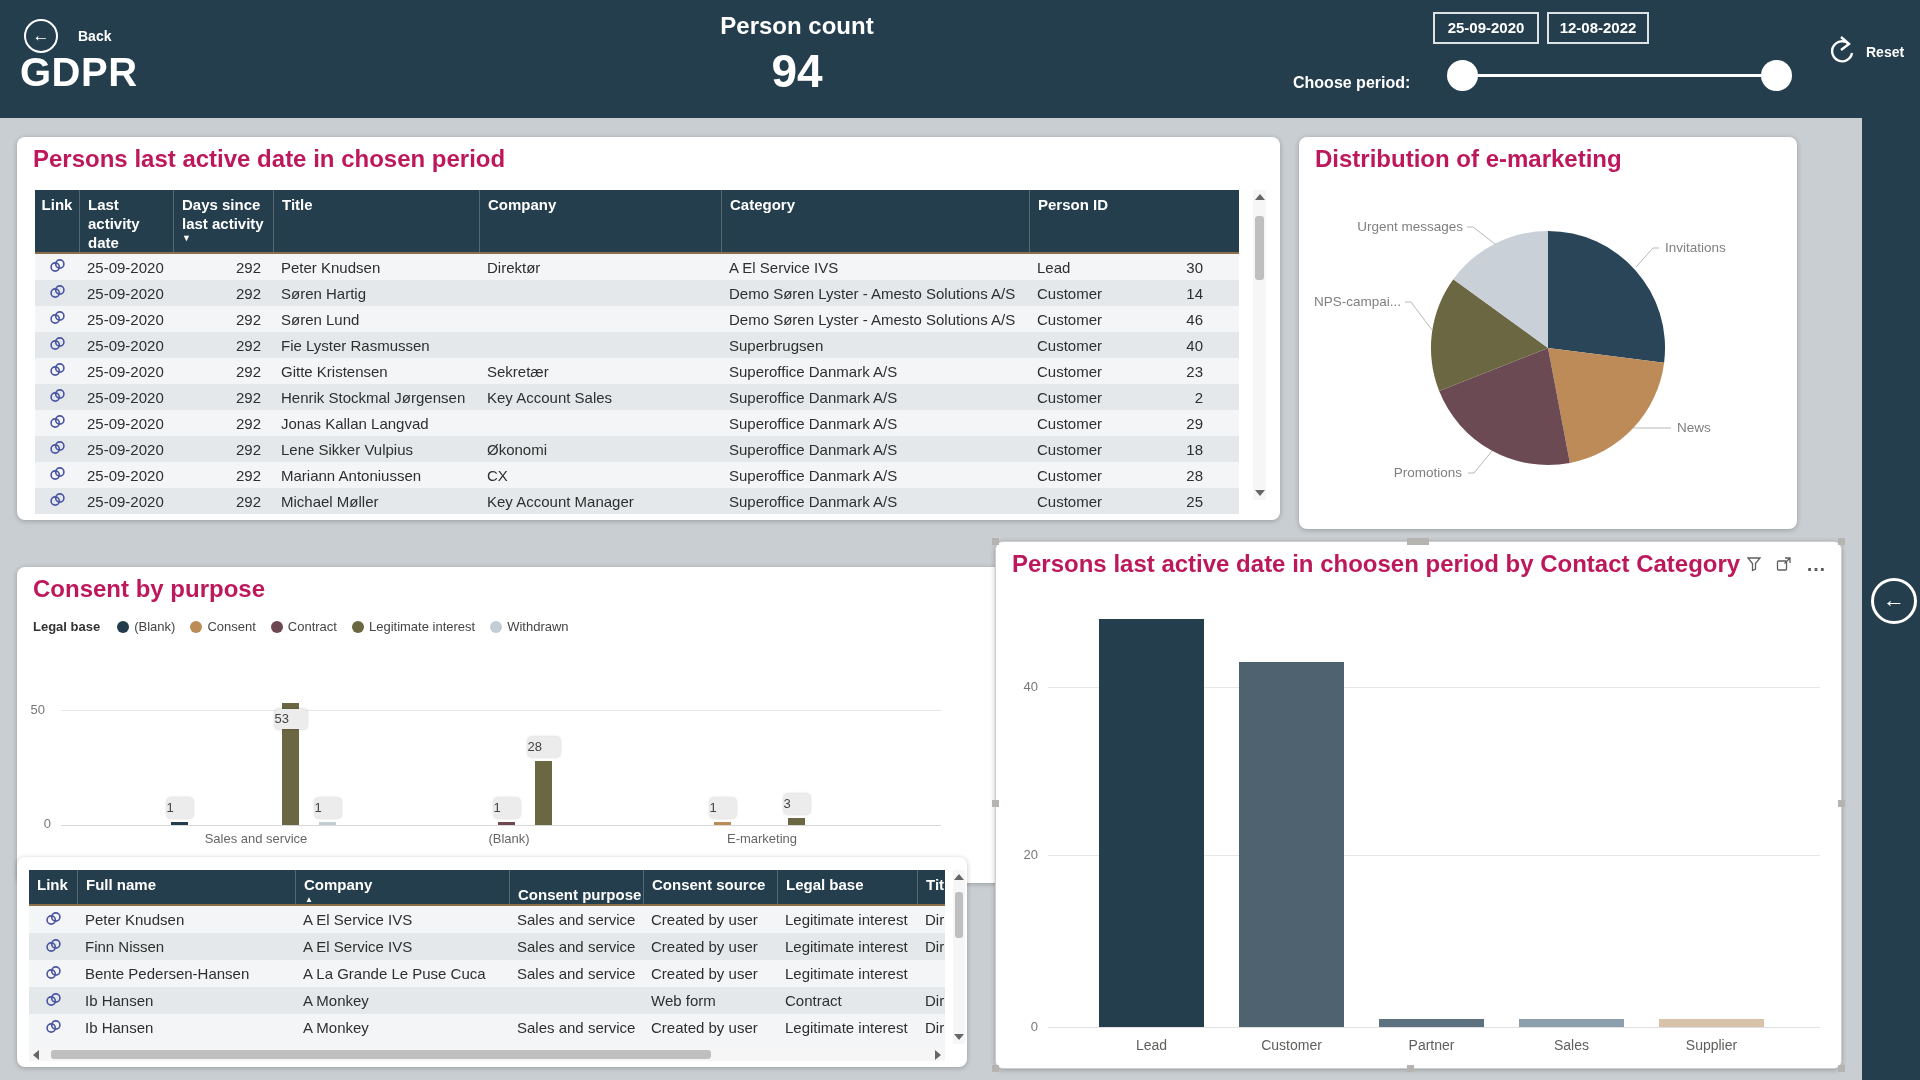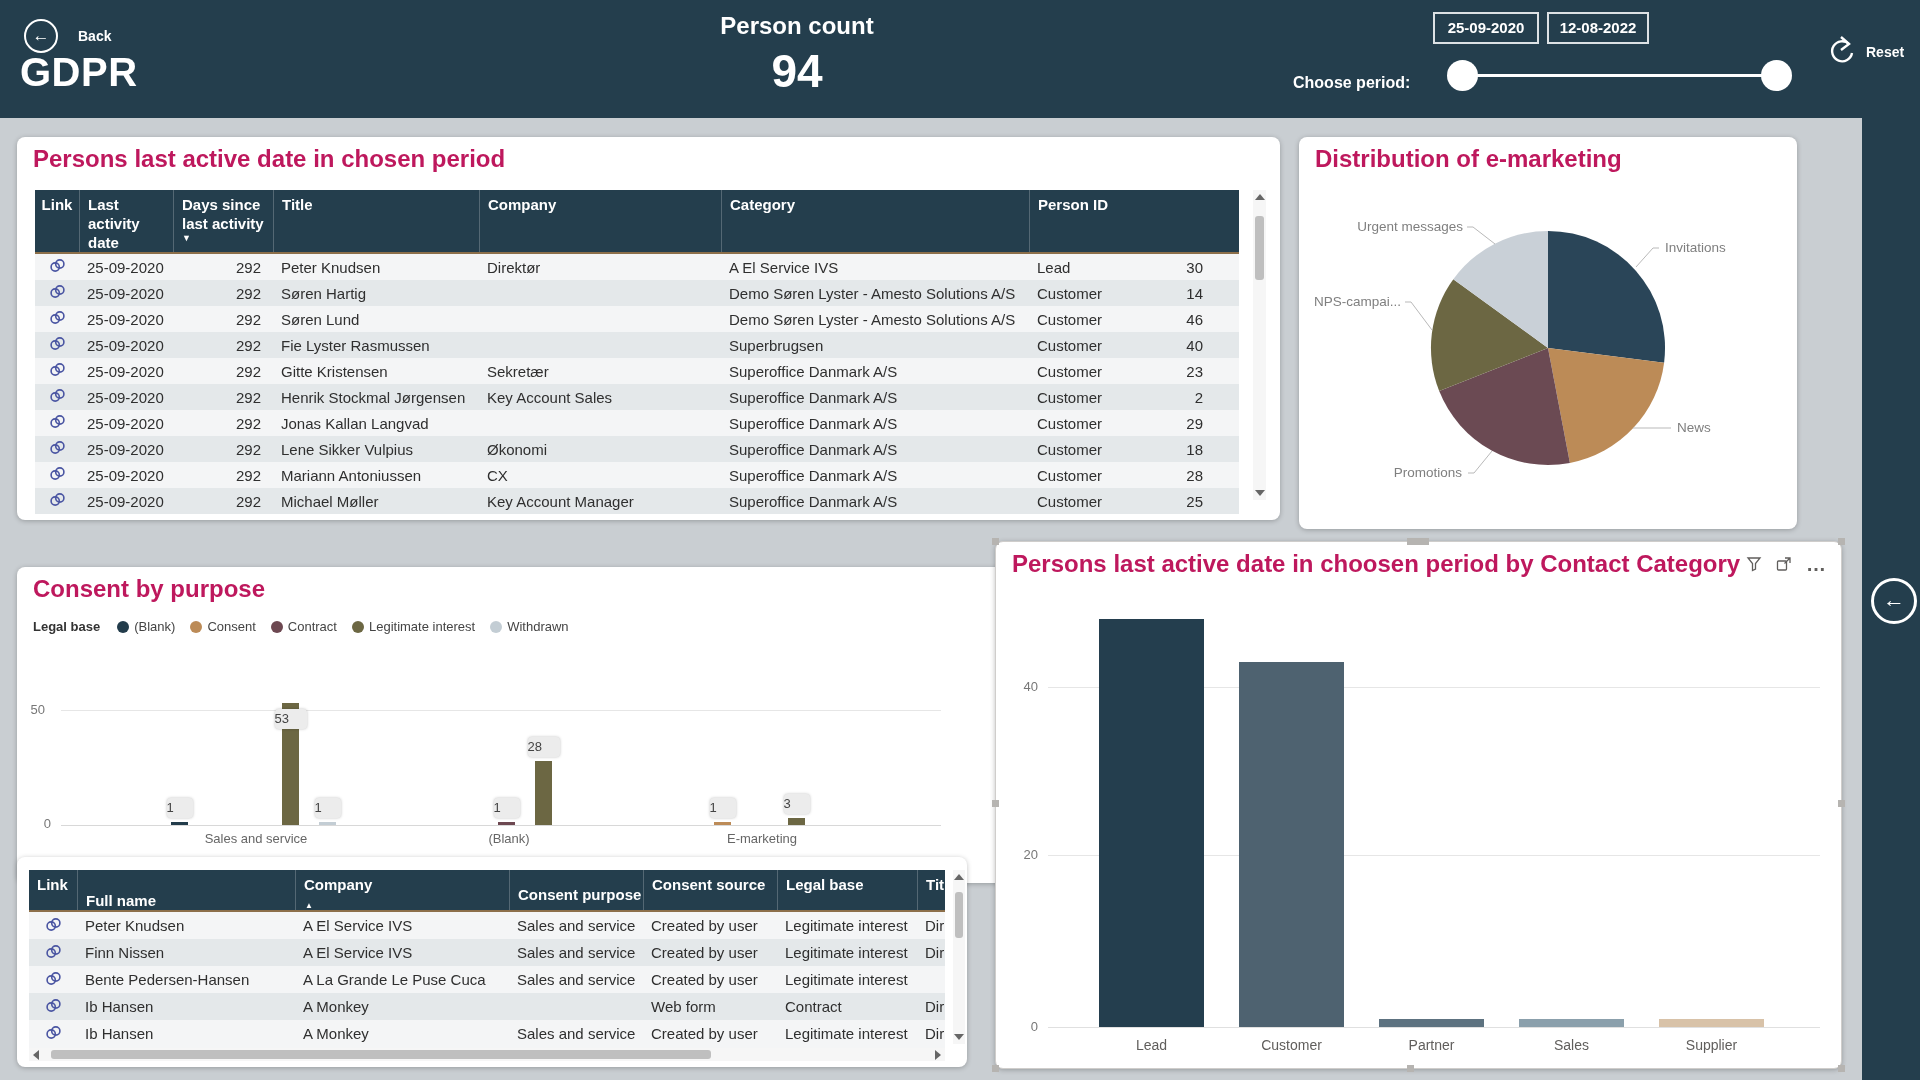--- a/index.html
+++ b/index.html
@@ -327,21 +327,21 @@
         <div class="abs" style="left: 771px; top: 251.1px; width: 17px; height: 6.9px; background: rgb(108, 103, 67);"></div>
         <div class="chip" style="left: 766.5px; top: 227.1px; width: 26px;">3</div>
         <div class="xcat" style="left: 745px; top: 264px;">E-marketing</div>
       </div>
   </div>
 
   <div class="panel" style="left:17px;top:857px;width:950px;height:210px;">
     <div class="abs t2" style="left:12px;top:13px;width:916px;">
       <div class="thead t2g" style="font-size:15px;">
         <div class="hc" style="padding-top:5px;height:25px;">Link</div>
-        <div class="hc" style="padding-top:21px;">Full name</div>
+        <div class="hc" style="padding-top:5px;">Full name</div>
         <div class="hc" style="padding-top:5px;">
           <span>Company</span>
           <span class="sort-ind" style="position:absolute;left:9px;bottom:0;font-size:8px;">▲</span>
         </div>
         <div class="hc" style="padding-top:15px;">Consent purpose</div>
         <div class="hc" style="padding-top:5px;">Consent source</div>
         <div class="hc" style="padding-top:5px;">Legal base</div>
         <div class="hc" style="padding-top:5px;">Tit</div>
       </div>
       <div class="hline"></div>

